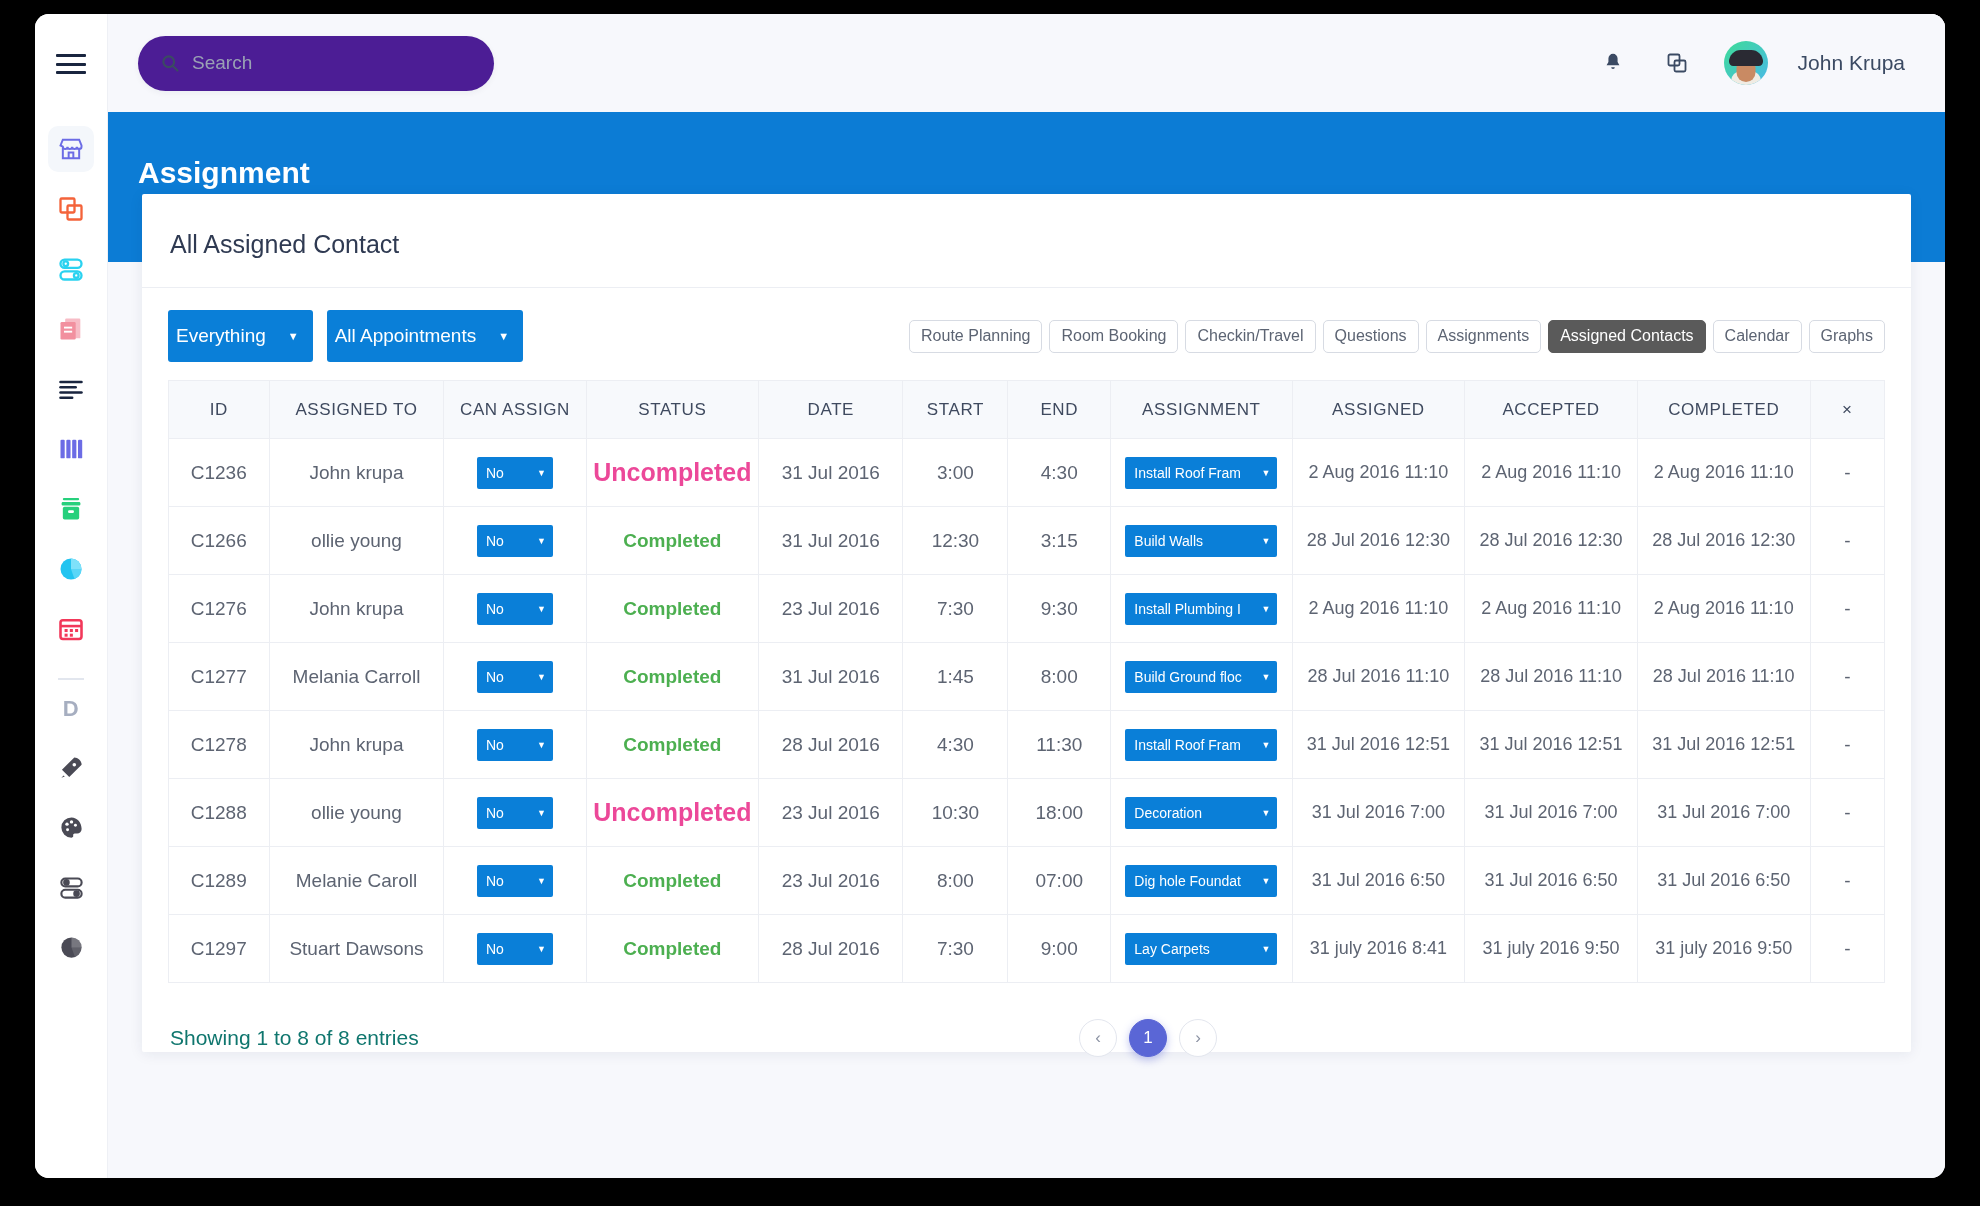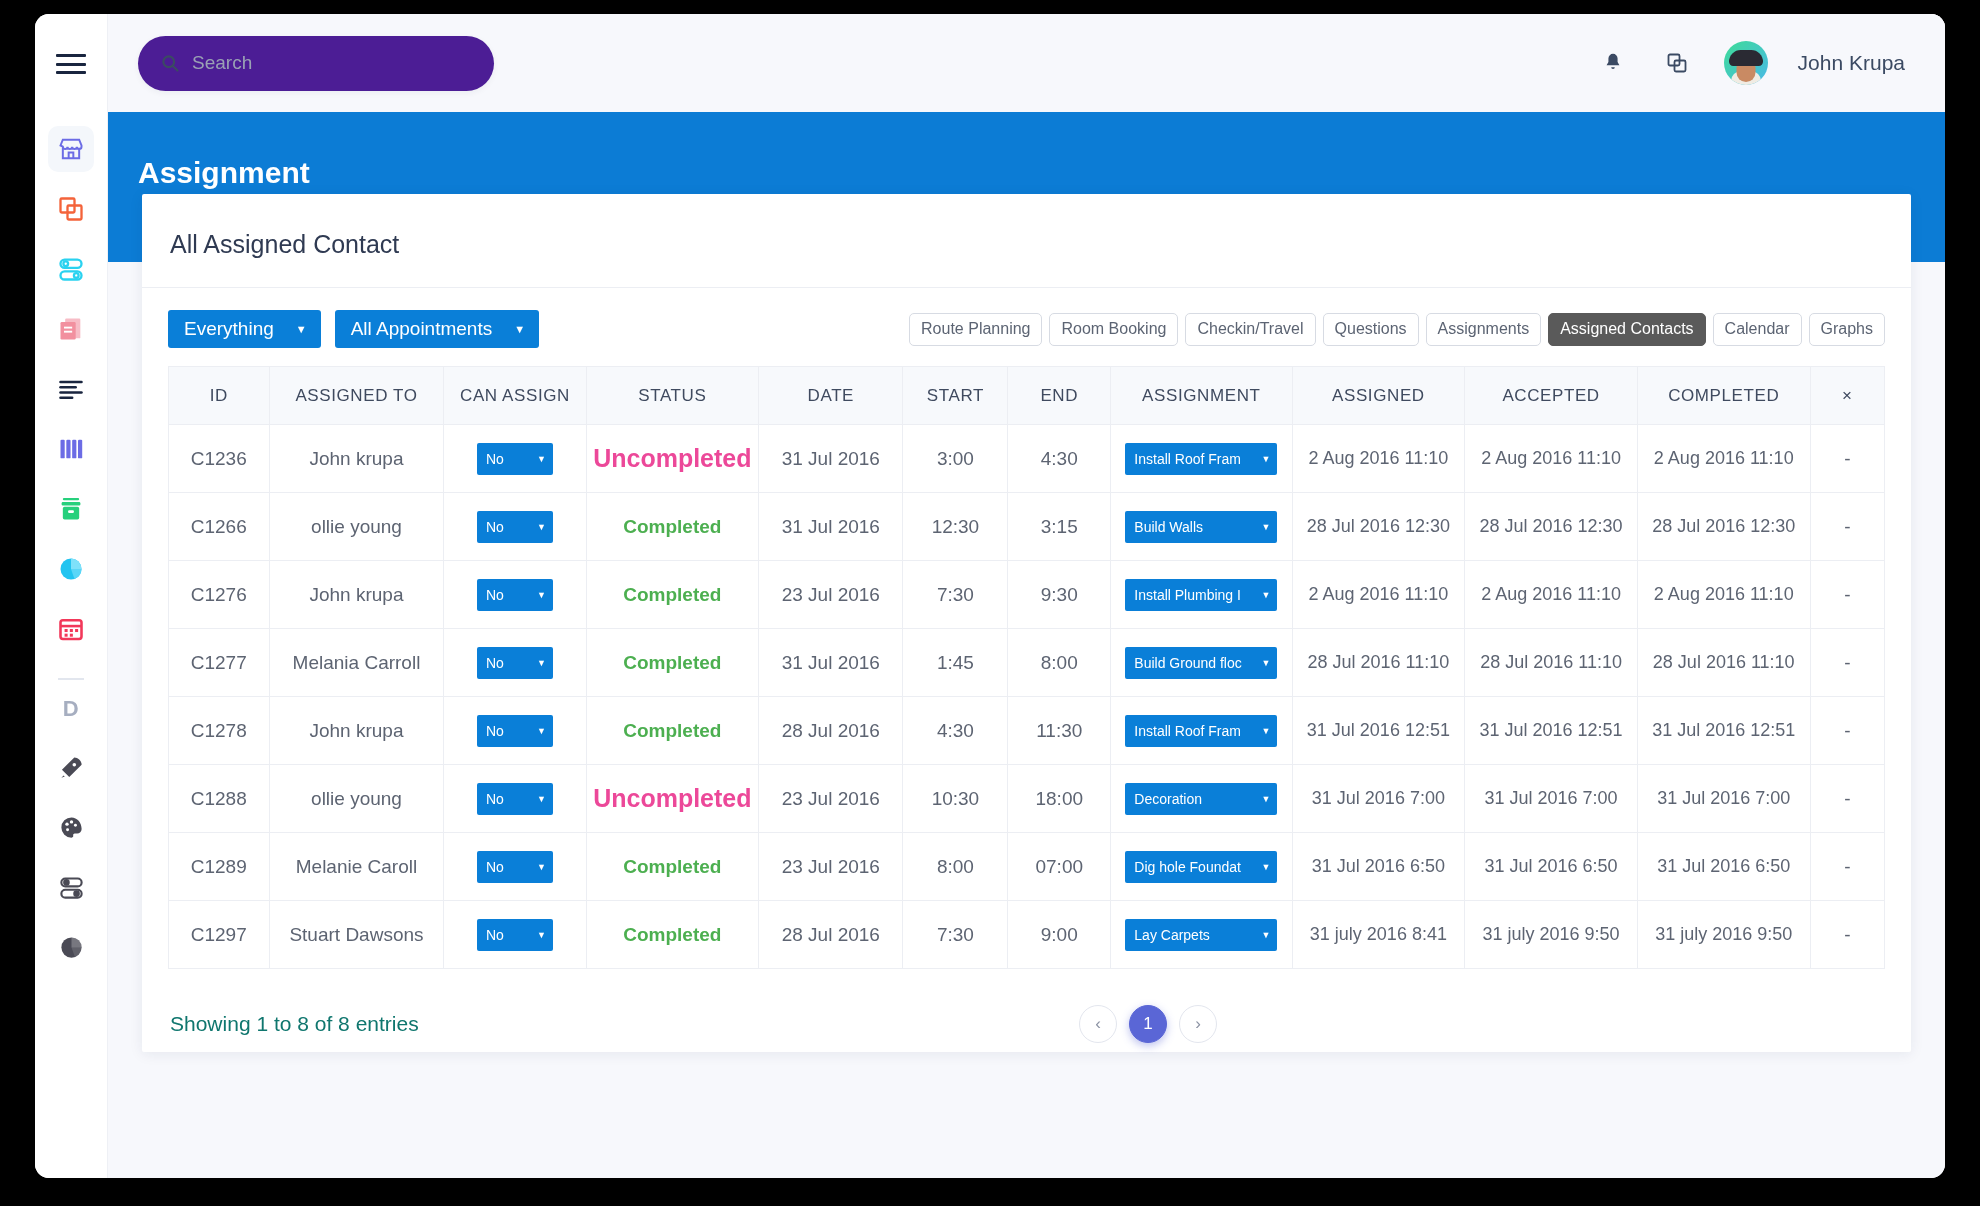--- a/index.html
+++ b/index.html
@@ -126,23 +126,23 @@
     padding: 36px 0 28px 28px;
     border-bottom: 1px solid #eceef3;
   }
 
   .controls-row {
     display: flex; align-items: center;
     padding: 22px 26px 18px 26px;
   }
   .filter-btn {
     background: #0a7fd8; color: #fff;
-    border: none; height: 38px;
+    border: none; height: 52px;
     font-size: 19px; border-radius: 3px;
-    padding: 0 14px 0 16px;
+    padding: 0 14px 0 8px;
     display: flex; align-items: center; gap: 22px;
     cursor: pointer; margin-right: 14px;
     font-family: "Liberation Sans", sans-serif;
   }
   .filter-btn .caret { font-size: 11px; }
   .tabs { margin-left: auto; display: flex; gap: 7px; align-items: center; }
   .tab {
     border: 1px solid #d7dbe3; background: #fff;
     border-radius: 5px; height: 33px;
     font-size: 16px; color: #5c6473;

